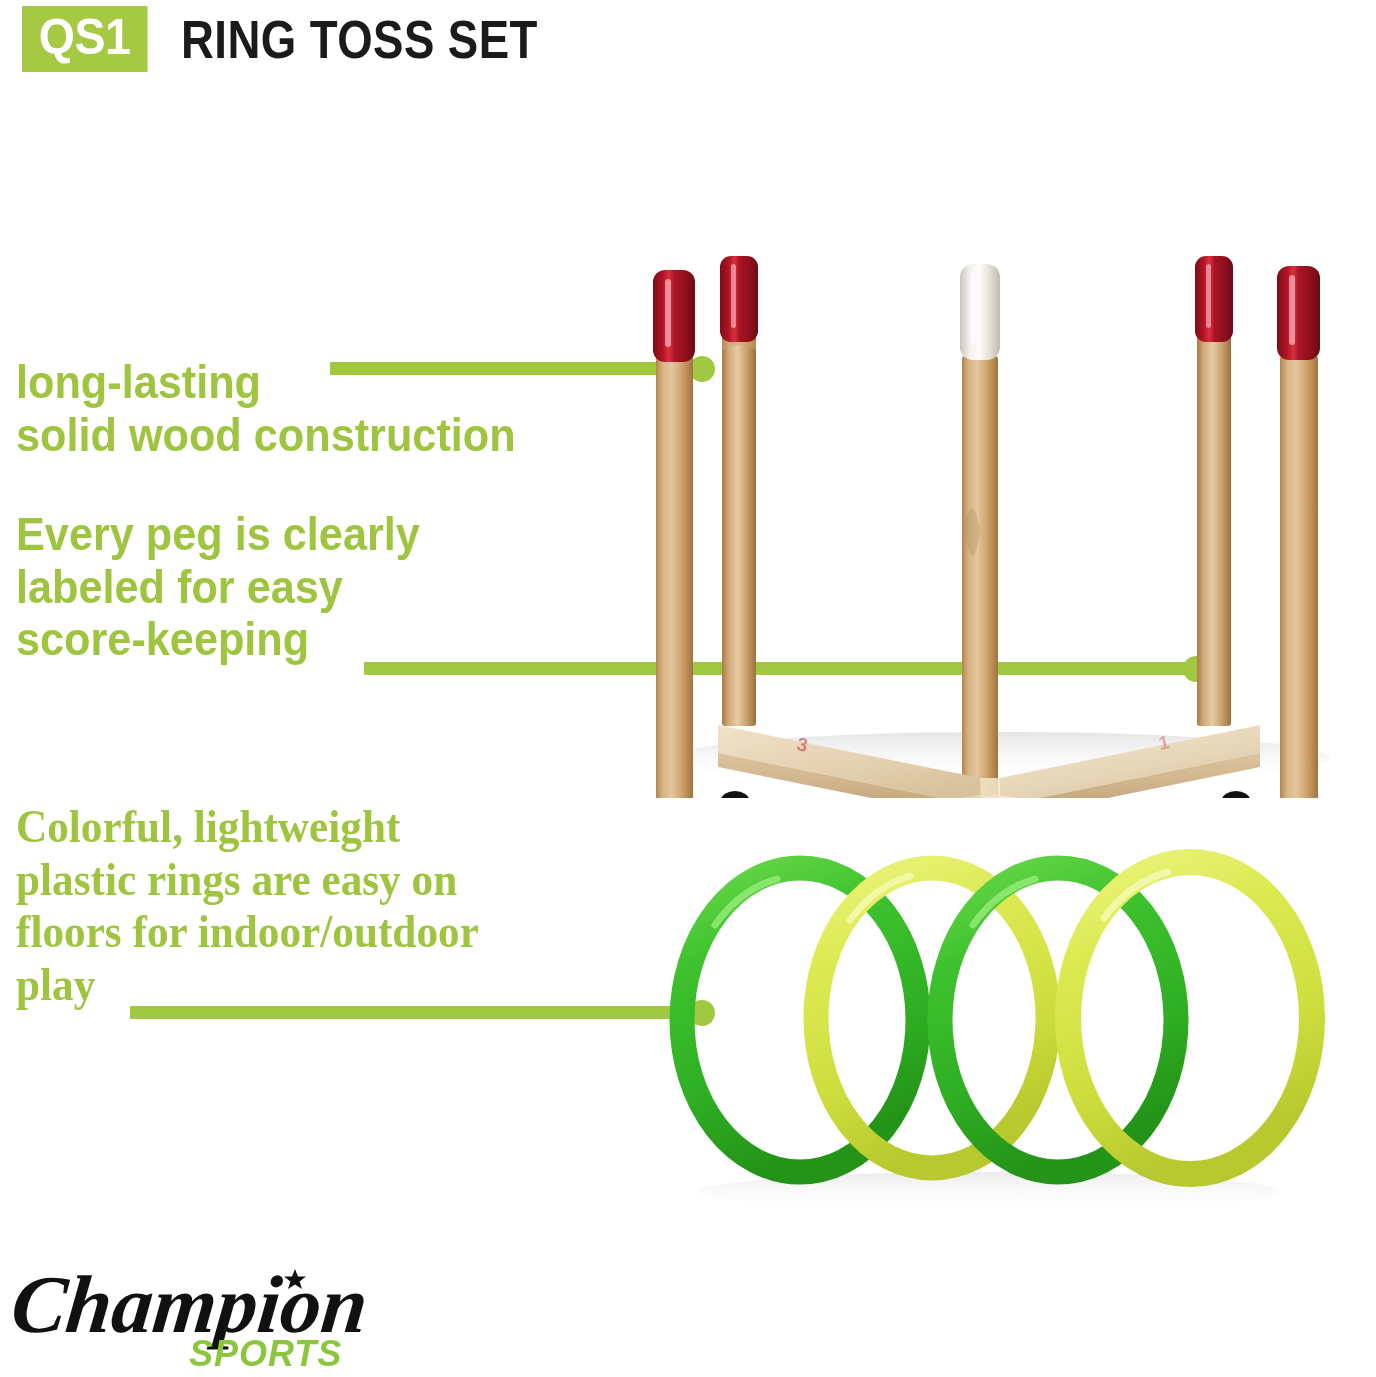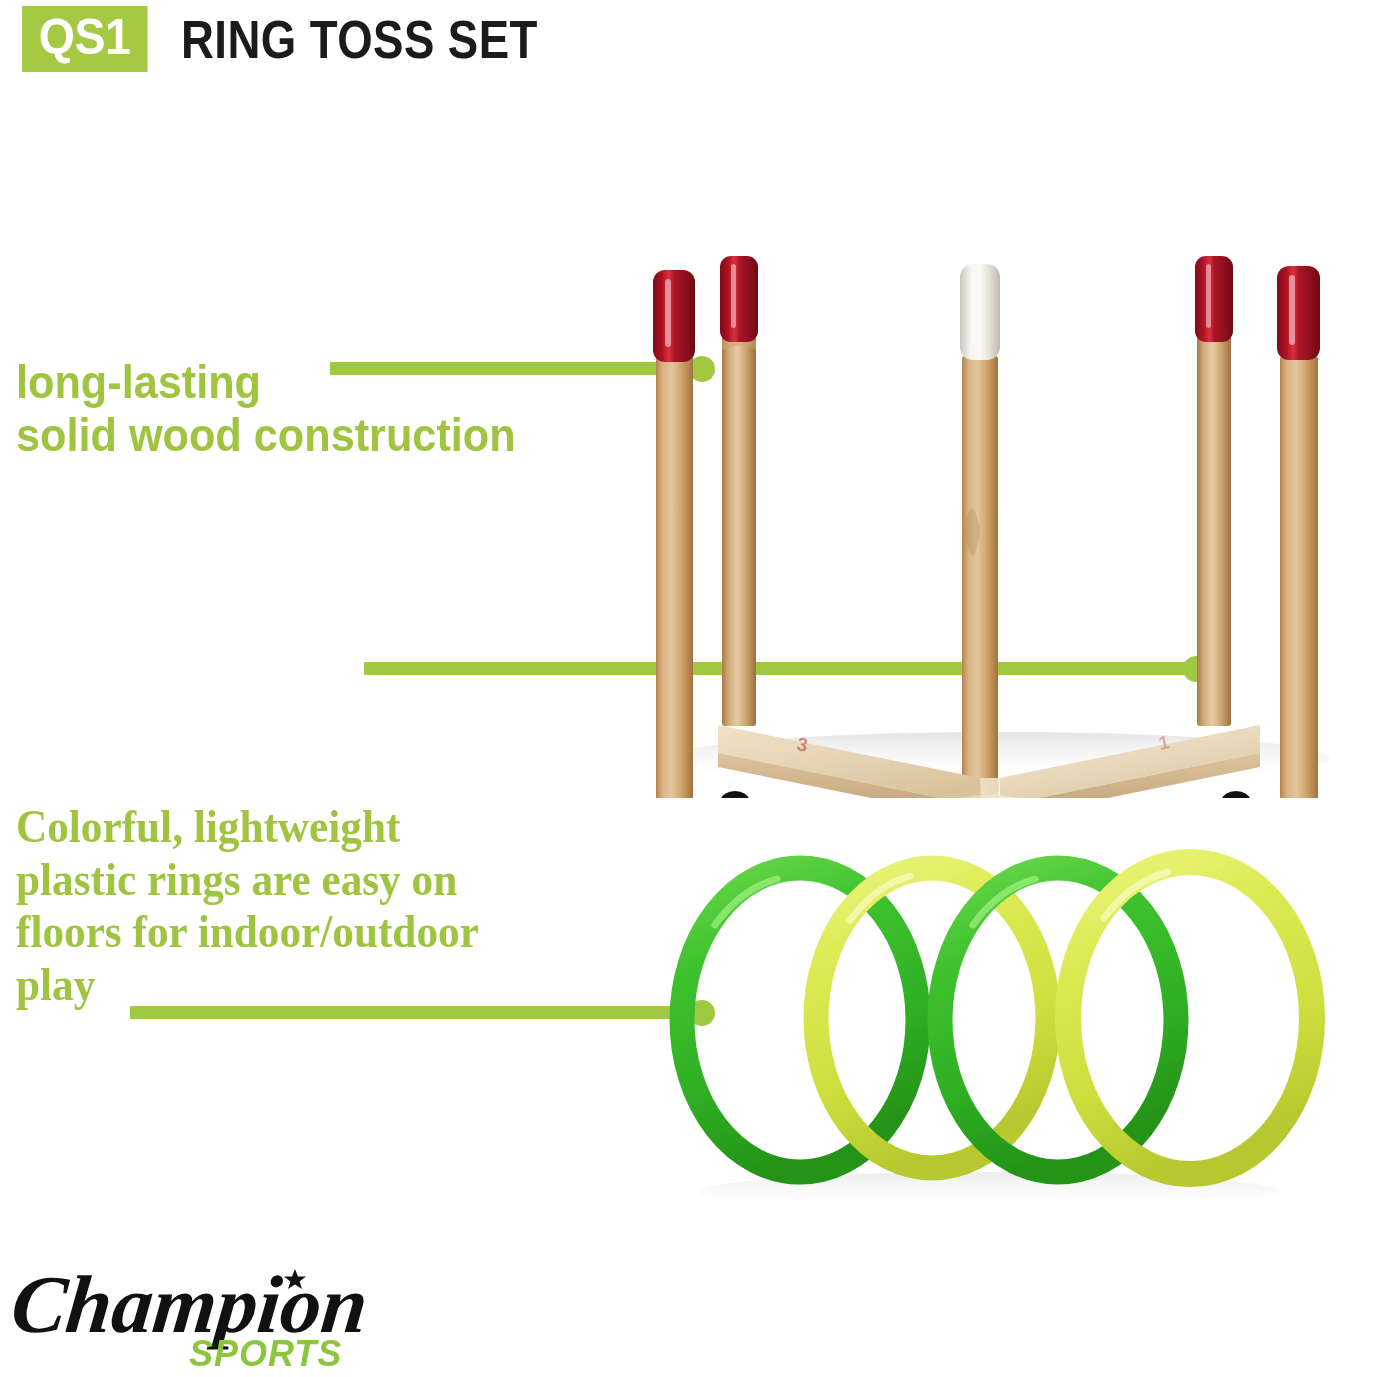--- a/index.html
+++ b/index.html
@@ -71,20 +71,25 @@
   </div>
 
   <div class="callout" id="callout-1">
     <span class="ln">long-lasting</span>
     <span class="ln">solid wood construction</span>
   </div>
   <div class="leader" id="leader-1">
     <span class="knob"></span>
   </div>
 
+  <div class="callout" id="callout-2">
+    <span class="ln">Every peg is clearly</span>
+    <span class="ln">labeled for easy</span>
+    <span class="ln">score-keeping</span>
+  </div>
   <div class="leader" id="leader-2">
     <span class="knob"></span>
   </div>
 
   <div class="callout" id="callout-3">
     <span class="ln">Colorful, lightweight</span>
     <span class="ln">plastic rings are easy on</span>
     <span class="ln">floors for indoor/outdoor</span>
     <span class="ln">play</span>
   </div>

